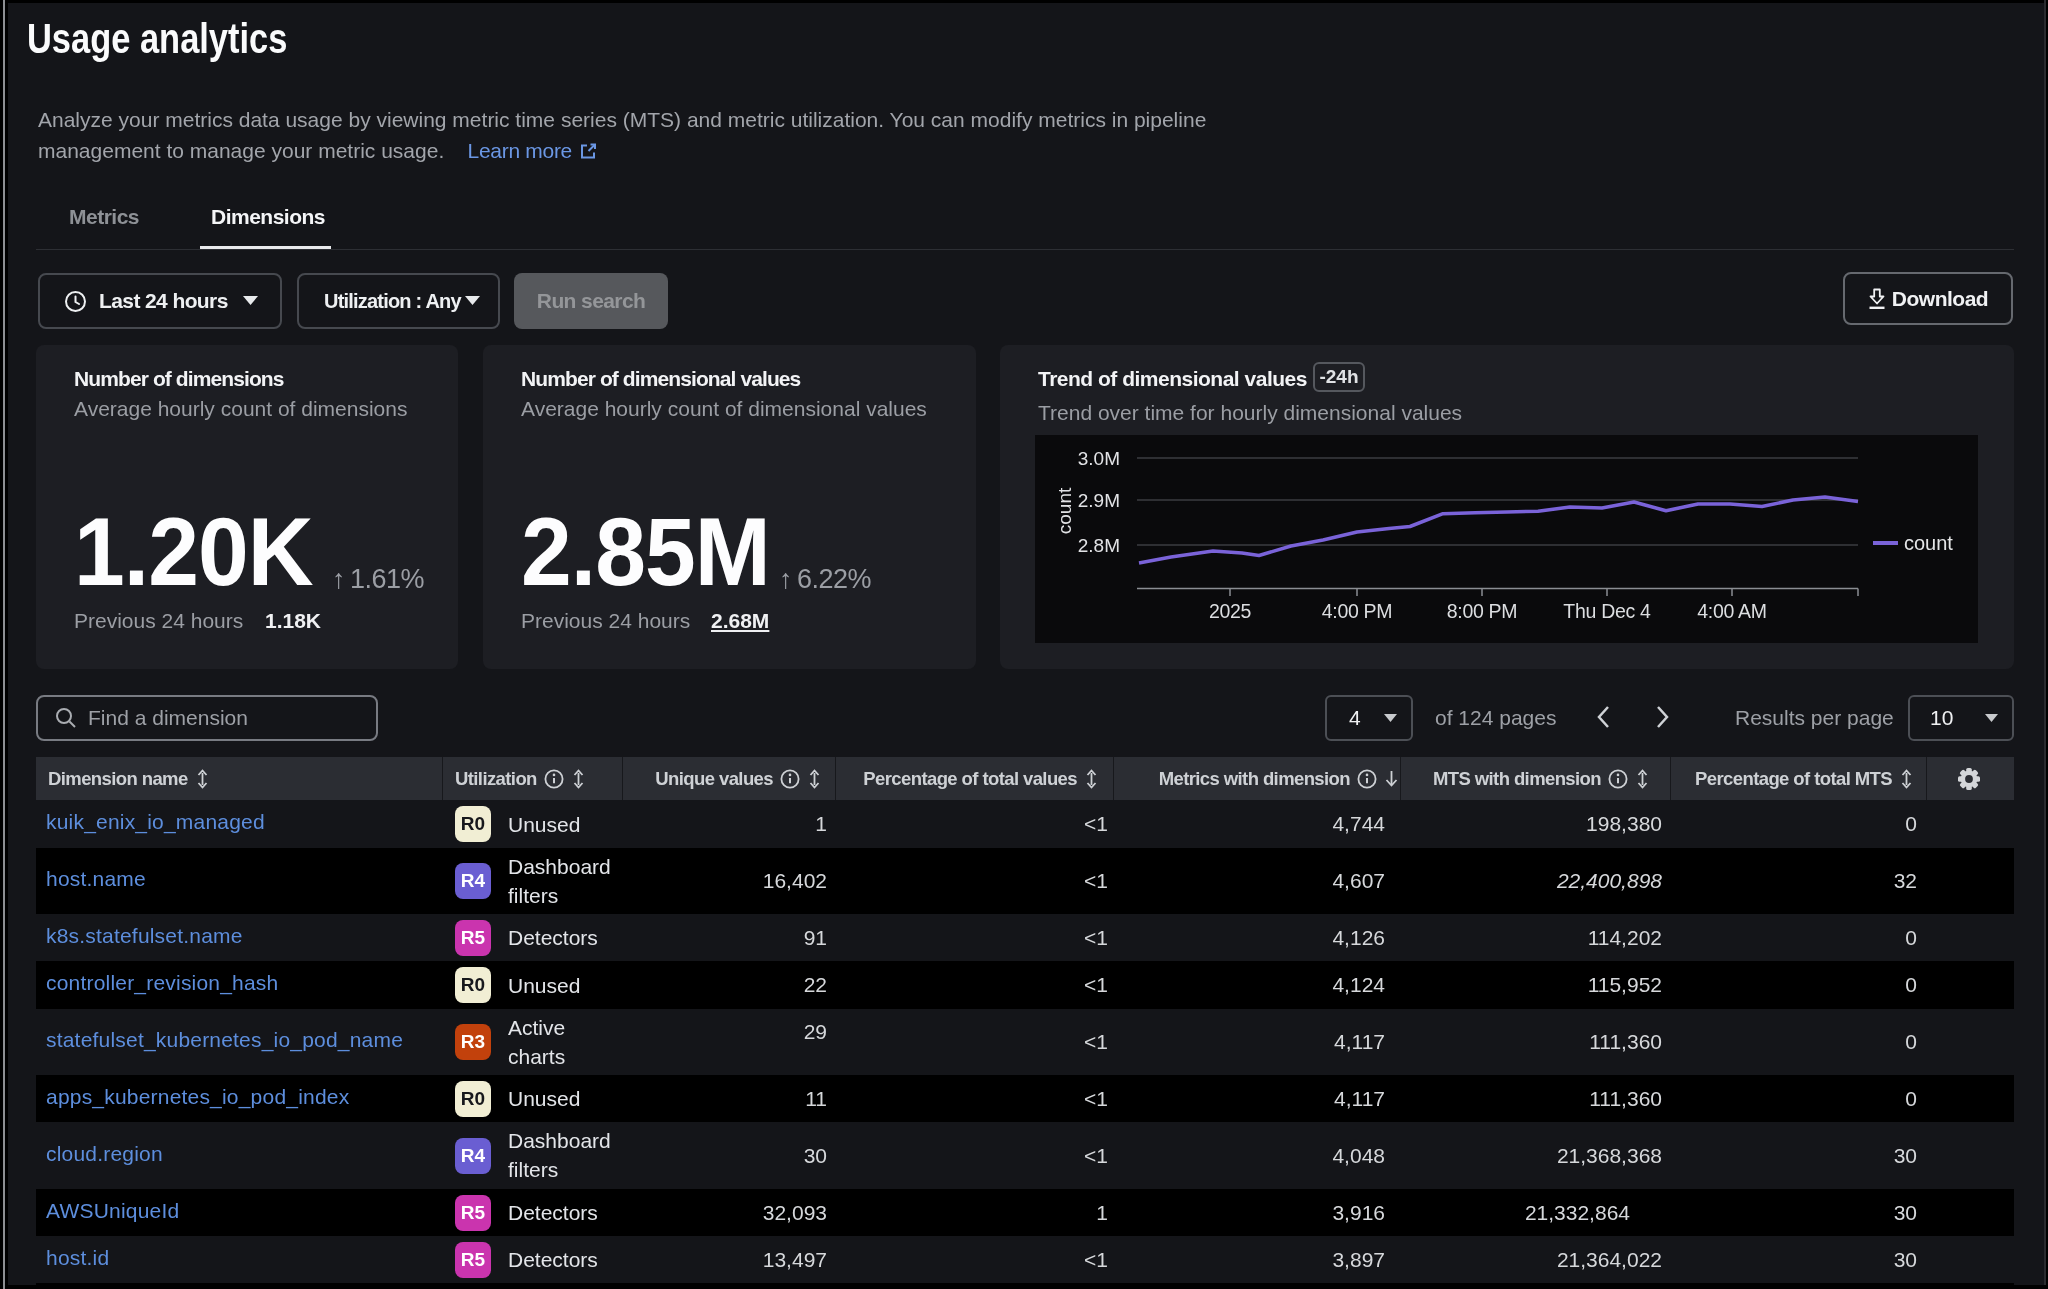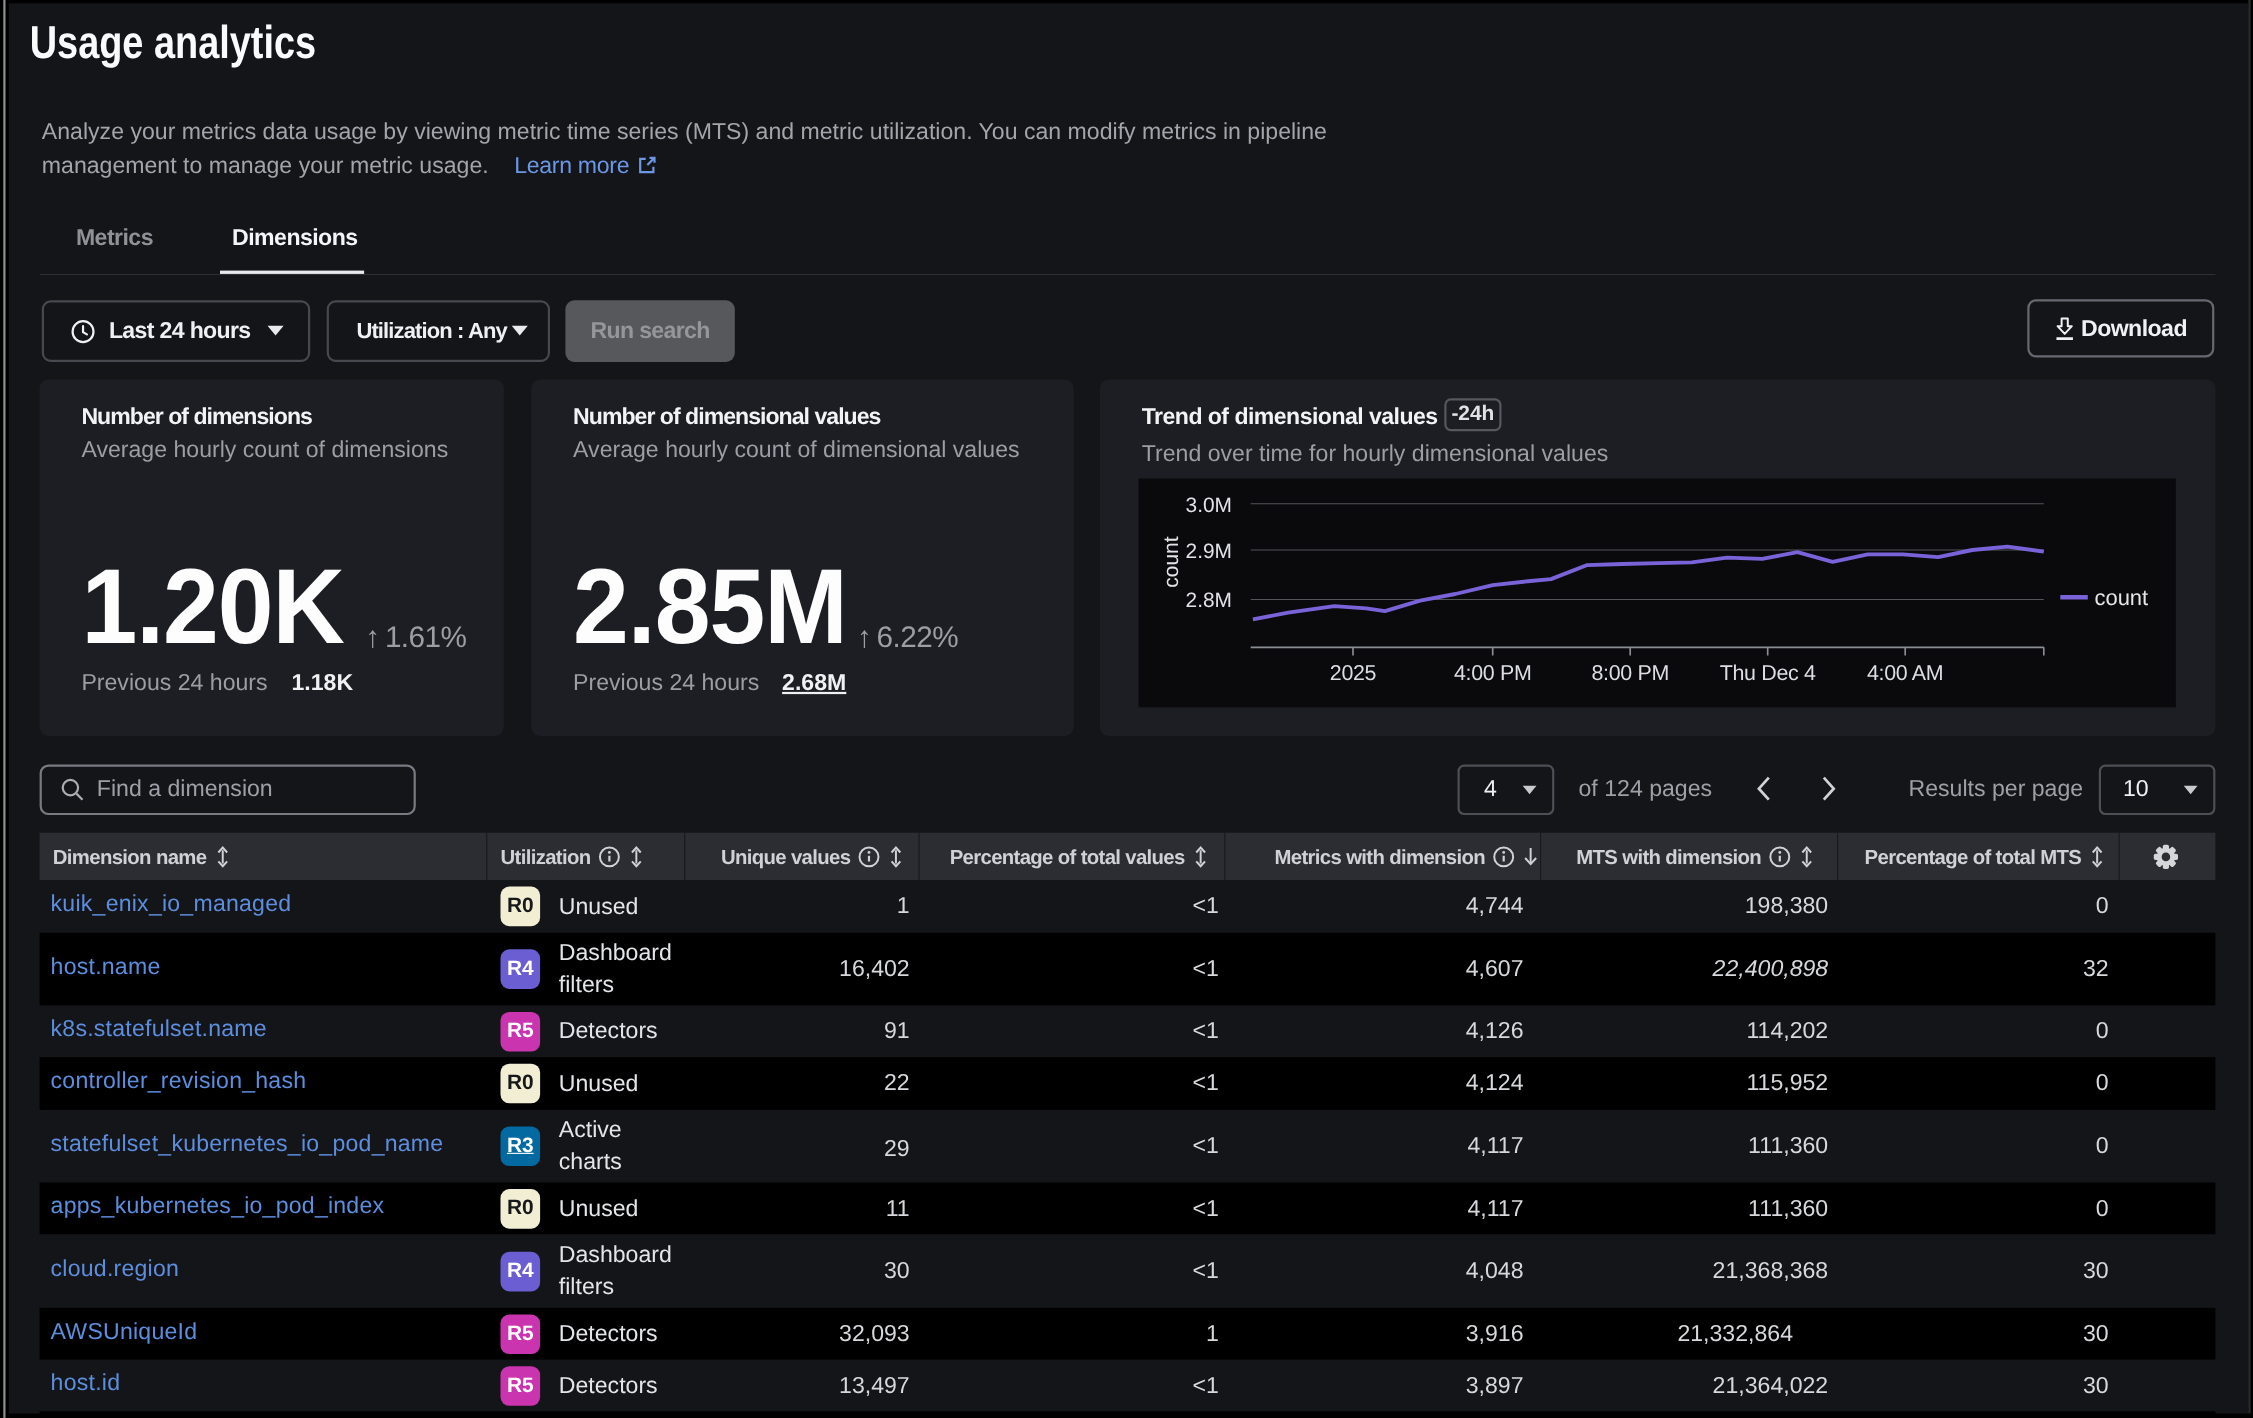--- a/index.html
+++ b/index.html
@@ -43,21 +43,21 @@
   .th { position:absolute; top:0; height:43px; display:flex; align-items:center; gap:7px; }
   .th.r { justify-content:flex-end; }
   .sep { position:absolute; top:0; width:1px; height:43px; background:#17181c; }
   .row { position:absolute; left:28px; width:1978px; }
   .row.b { background:#000; }
   .link { position:absolute; left:10px; color:#5d8edd; font-size:21px; letter-spacing:0.2px; white-space:nowrap; }
   .badge { position:absolute; left:419px; width:36px; height:36px; border-radius:8px; font-size:19px; font-weight:700; display:flex; align-items:center; justify-content:center; }
   .b-r0 { background:#f1eed4; color:#17181c; }
   .b-r4 { background:#6a5ed2; color:#fff; }
   .b-r5 { background:#ca34ae; color:#fff; }
-  .b-r3 { background:#0369a1; color:#fff;text-decoration:underline; }
+  .b-r3 { background:#c2410c; color:#fff; }
   .util { position:absolute; left:472px; color:#e3e5e9; font-size:21px; line-height:29px; }
   .num { position:absolute; text-align:right; color:#d6d8db; font-size:21px; white-space:nowrap; }
   .botbar { position:absolute; left:0; top:1282px; width:2048px; height:7px; background:#000; }
 </style>
 </head>
 <body>
   <div class="page"></div>
   <div class="vline"></div>
   <div class="rline"></div>
   <div id="content" style="position:absolute; left:8px; top:3px; width:2036px; height:1286px;">
@@ -306,21 +306,21 @@
       <div class="num" style="left:586px; width:205px; top:12px;">22</div>
       <div class="num" style="left:799px; width:273px; top:12px;">&lt;1</div>
       <div class="num" style="left:1077px; width:272px; top:12px;">4,124</div>
       <div class="num" style="left:1364px; width:262px; top:12px;">115,952</div>
       <div class="num" style="left:1634px; width:247px; top:12px;">0</div>
     </div>
     <div class="row" style="top:1006px; height:66px;">
       <div class="link" style="top:19px;">statefulset_kubernetes_io_pod_name</div>
       <div class="badge b-r3" style="top:15px;">R3</div>
       <div class="util" style="top:4px;">Active<br>charts</div>
-      <div class="num" style="left:586px; width:205px; top:24px;">29</div>
+      <div class="num" style="left:586px; width:205px; top:11px;">29</div>
       <div class="num" style="left:799px; width:273px; top:21px;">&lt;1</div>
       <div class="num" style="left:1077px; width:272px; top:21px;">4,117</div>
       <div class="num" style="left:1364px; width:262px; top:21px;">111,360</div>
       <div class="num" style="left:1634px; width:247px; top:21px;">0</div>
     </div>
     <div class="row b" style="top:1072px; height:47px;">
       <div class="link" style="top:10px;">apps_kubernetes_io_pod_index</div>
       <div class="badge b-r0" style="top:6px;">R0</div>
       <div class="util" style="top:9px;">Unused</div>
       <div class="num" style="left:586px; width:205px; top:12px;">11</div>

